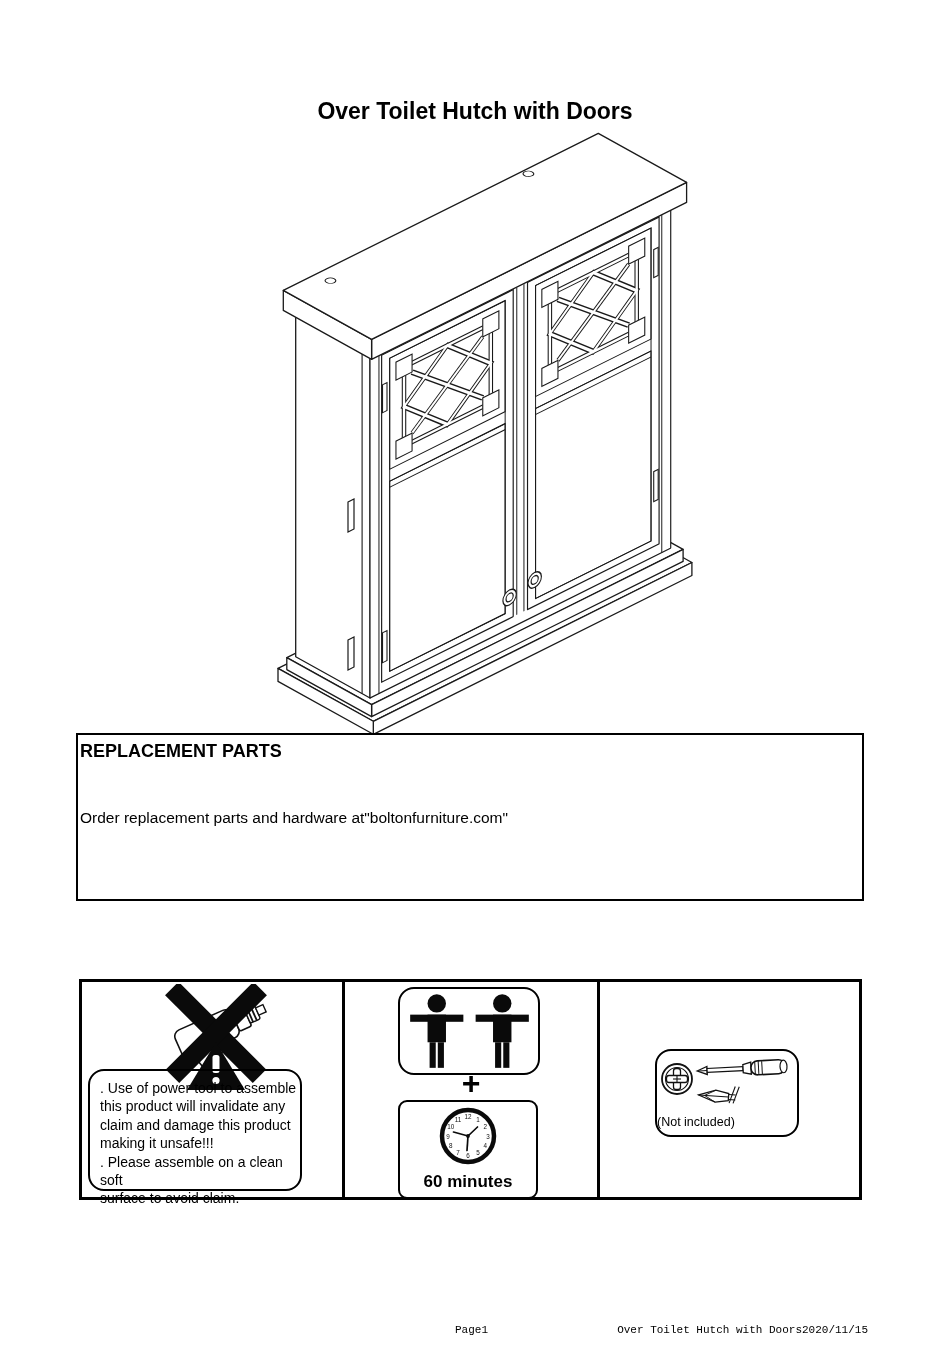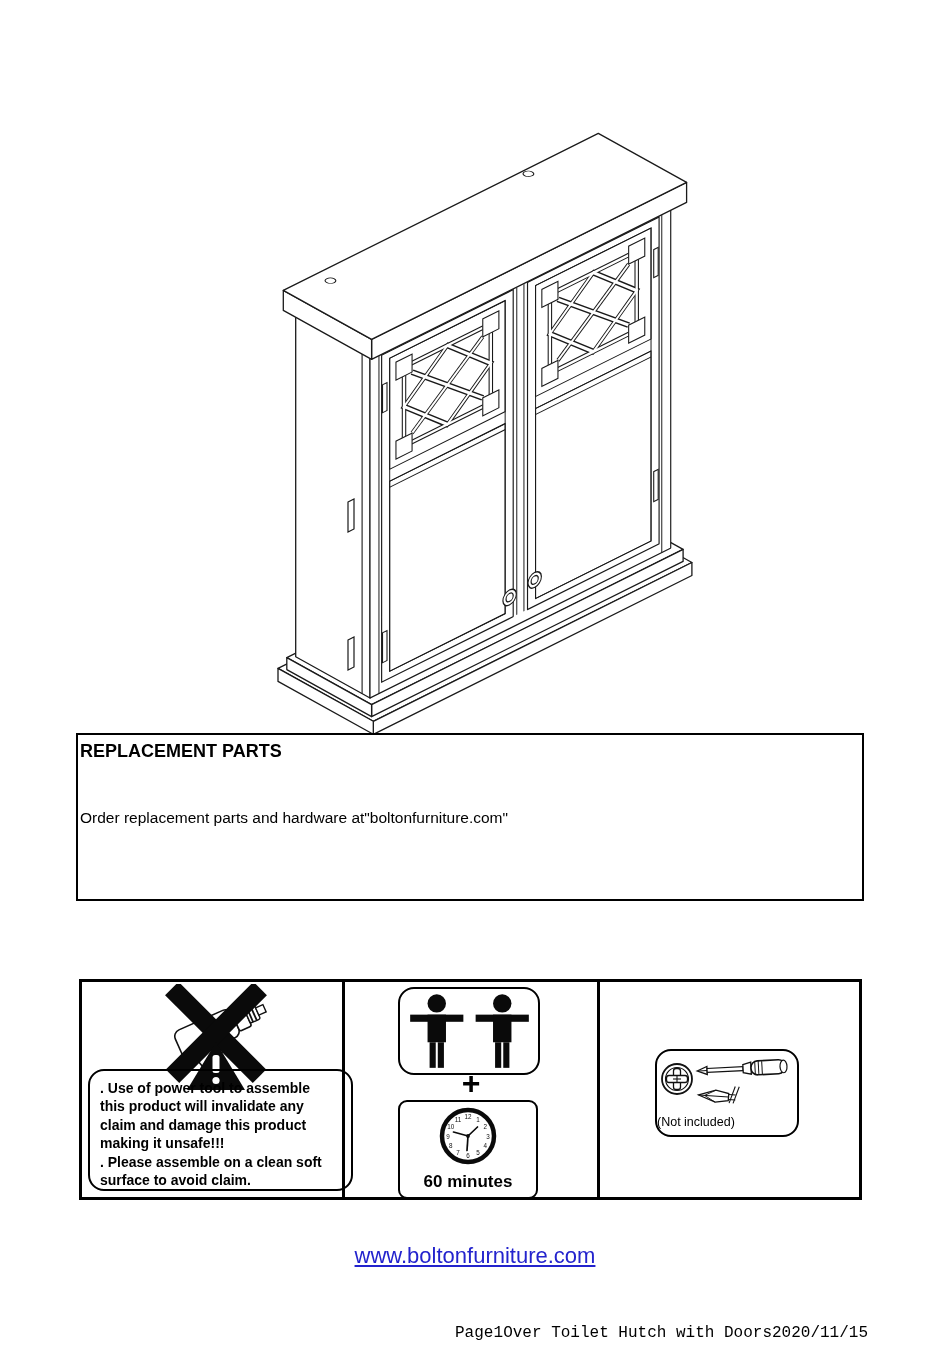--- a/index.html
+++ b/index.html
@@ -13,48 +13,49 @@
   .cabinet-svg{left:260px;top:130px;}
   .rep-box{left:76px;top:733px;width:788px;height:168px;border:2px solid #000;
            box-sizing:border-box;padding:4px 2px;font-size:15.5px;}
   .rep-title{font-size:18px;font-weight:bold;margin:2px 0 0 0;}
   .rep-p1{margin-top:30px;}
   .rep-p2{margin-top:47px;}
   .cell{box-sizing:border-box;border:3px solid #000;top:979px;height:221px;}
   .cell1{left:79px;width:266px;}
   .cell2{left:345px;width:255px;border-left:none;}
   .cell3{left:600px;width:262px;border-left:none;}
-  .warn-box{left:6px;top:87px;width:265px;height:122px;border:2px solid #000;
+  .warn-box{left:6px;top:87px;width:214px;height:122px;border:2px solid #000;
             border-radius:16px;box-sizing:border-box;padding:8px 0 0 10px;
-            font-size:14px;font-weight:bold;line-height:18.4px;}
+            font-size:14px;font-weight:normal;line-height:18.4px;}
   .people-box{left:53px;top:5px;width:138px;height:84px;border:2.5px solid #000;border-radius:16px;}
   .plus{left:0;top:86px;width:100%;text-align:center;font-size:32px;font-weight:bold;line-height:30px;}
   .clock-box{left:53px;top:118px;width:136px;height:95px;border:2.5px solid #000;border-radius:9px;}
   .duration{left:0;bottom:5px;width:100%;text-align:center;font-size:17px;font-weight:bold;position:absolute;}
   .tool-title{margin-top:9px;text-align:center;font-size:17.5px;font-weight:bold;text-decoration:underline;}
   .tool-rect{left:55px;top:67px;width:140px;height:84px;border:2px solid #000;border-radius:16px;}
   .tool-note{position:absolute;bottom:6px;width:100%;text-align:left;font-size:12.5px;}
   .site-link{left:0;right:0;top:1243px;text-align:center;font-size:22px;}
   .site-link a{color:#2323cd;text-decoration:underline;}
-  .footer{font-family:"Liberation Mono",monospace;font-size:16px;top:1324px;}
+  .footer{font-family:"Liberation Mono",monospace;font-size:11px;top:1324px;}
   .f-left{left:455px;}
   .f-right{right:82px;}
   svg{display:block;}
   .oln{fill:#fff;stroke:#1a1a1a;stroke-width:1.3;stroke-linejoin:round;}
   .ln{stroke:#1a1a1a;stroke-width:1.1;fill:none;}
   .fretb{stroke:#1a1a1a;stroke-width:5;fill:none;stroke-linecap:butt;}
   .fretw{stroke:#ffffff;stroke-width:2.6;fill:none;stroke-linecap:butt;}
   .sq{fill:#fff;stroke:#1a1a1a;stroke-width:1.2;}
 </style>
 </head>
 <body>
 
 <div class="sheet">
 
 
+  <div class="abs subtitle">Over Toilet Hutch with Doors</div>
 
   <svg class="abs cabinet-svg" width="434" height="618" viewBox="0 0 434 618">
 
     <g>
       <polygon class="oln" points="113.3,591.3 431.9,432.5 336.6,379.6 18,538.4"></polygon>
       <polygon class="oln" points="113.3,591.3 431.9,432.5 431.9,445.5 113.3,604.3"></polygon>
       <polygon class="oln" points="113.3,591.3 18,538.4 18,551.4 113.3,604.3"></polygon>
 
       <polygon class="oln" points="111.6,574.6 423.1,419.4 338.3,372.4 26.8,527.6"></polygon>
       <polygon class="oln" points="111.6,574.6 423.1,419.4 423.1,431.4 111.6,586.6"></polygon>
@@ -281,20 +282,17 @@
           <line x1="30" y1="3.5" x2="37" y2="3.5" stroke="#111" stroke-width="1"></line>
           <line x1="30" y1="8.5" x2="37" y2="8.5" stroke="#111" stroke-width="1"></line>
           <line x1="36" y1="-5" x2="31" y2="12" stroke="#111" stroke-width="1.1"></line>
           <line x1="40" y1="-5" x2="35" y2="12" stroke="#111" stroke-width="1.1"></line>
         </g>
       </svg>
       <div class="tool-note">(Not included)</div>
     </div>
   </div>
 
-  <div class="abs site-link">
-    <a href="#">www.boltonfurniture.com</a>
-  </div>
 
   <div class="abs footer f-left">Page1</div>
   <div class="abs footer f-right">Over Toilet Hutch with Doors2020/11/15</div>
 
 </div>
 
 </body></html>

